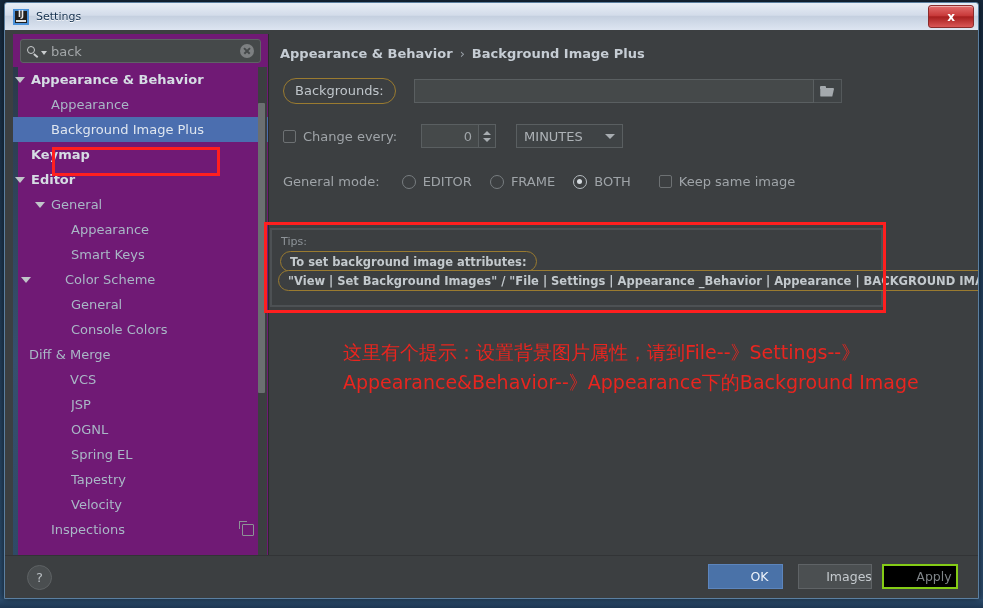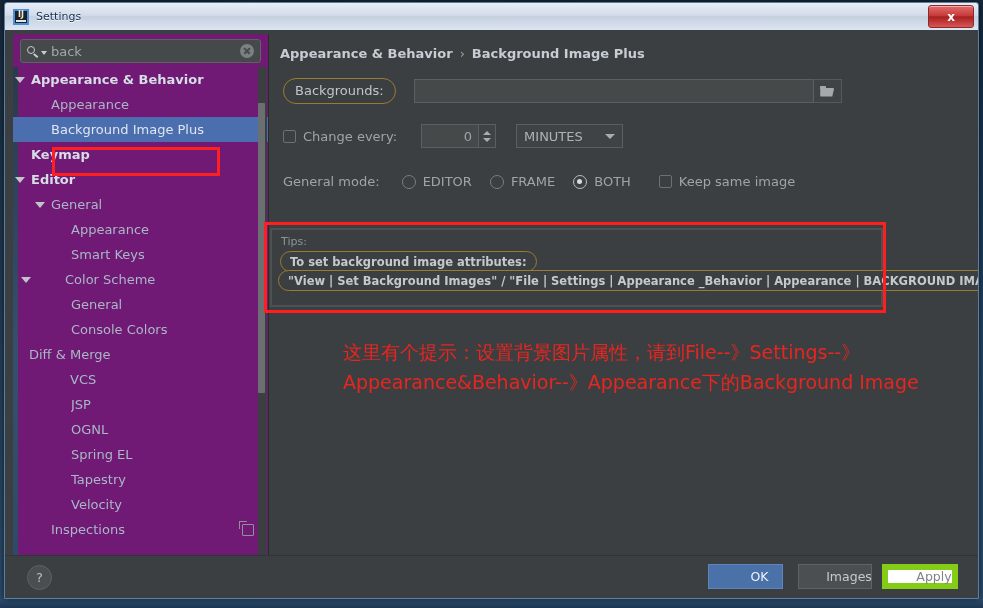--- a/index.html
+++ b/index.html
@@ -363,21 +363,21 @@
   #ok-btn {
     right: 195px; width: 75px;
     background: #4a72a8; border: 1px solid #5c85bd; color: #eef3fa;
   }
   #cancel-btn {
     right: 106px; width: 74px;
     background: #4b4f51; border: 1px solid #5f6366; color: #c5cace;
   }
   #apply-btn {
     right: 20px; width: 76px;
-    background: #ffffff; border: 6px solid #84cc16; color: #7f8488;
+    background: #000000; border: 2px solid #84cc16; color: #7f8488;
   }
 </style>
 </head>
 <body>
 
 <div id="desktop">
   <div class="blur-text"></div>
   <div class="strip-left"></div>
   <div class="strip-bottom"></div>
 </div>

